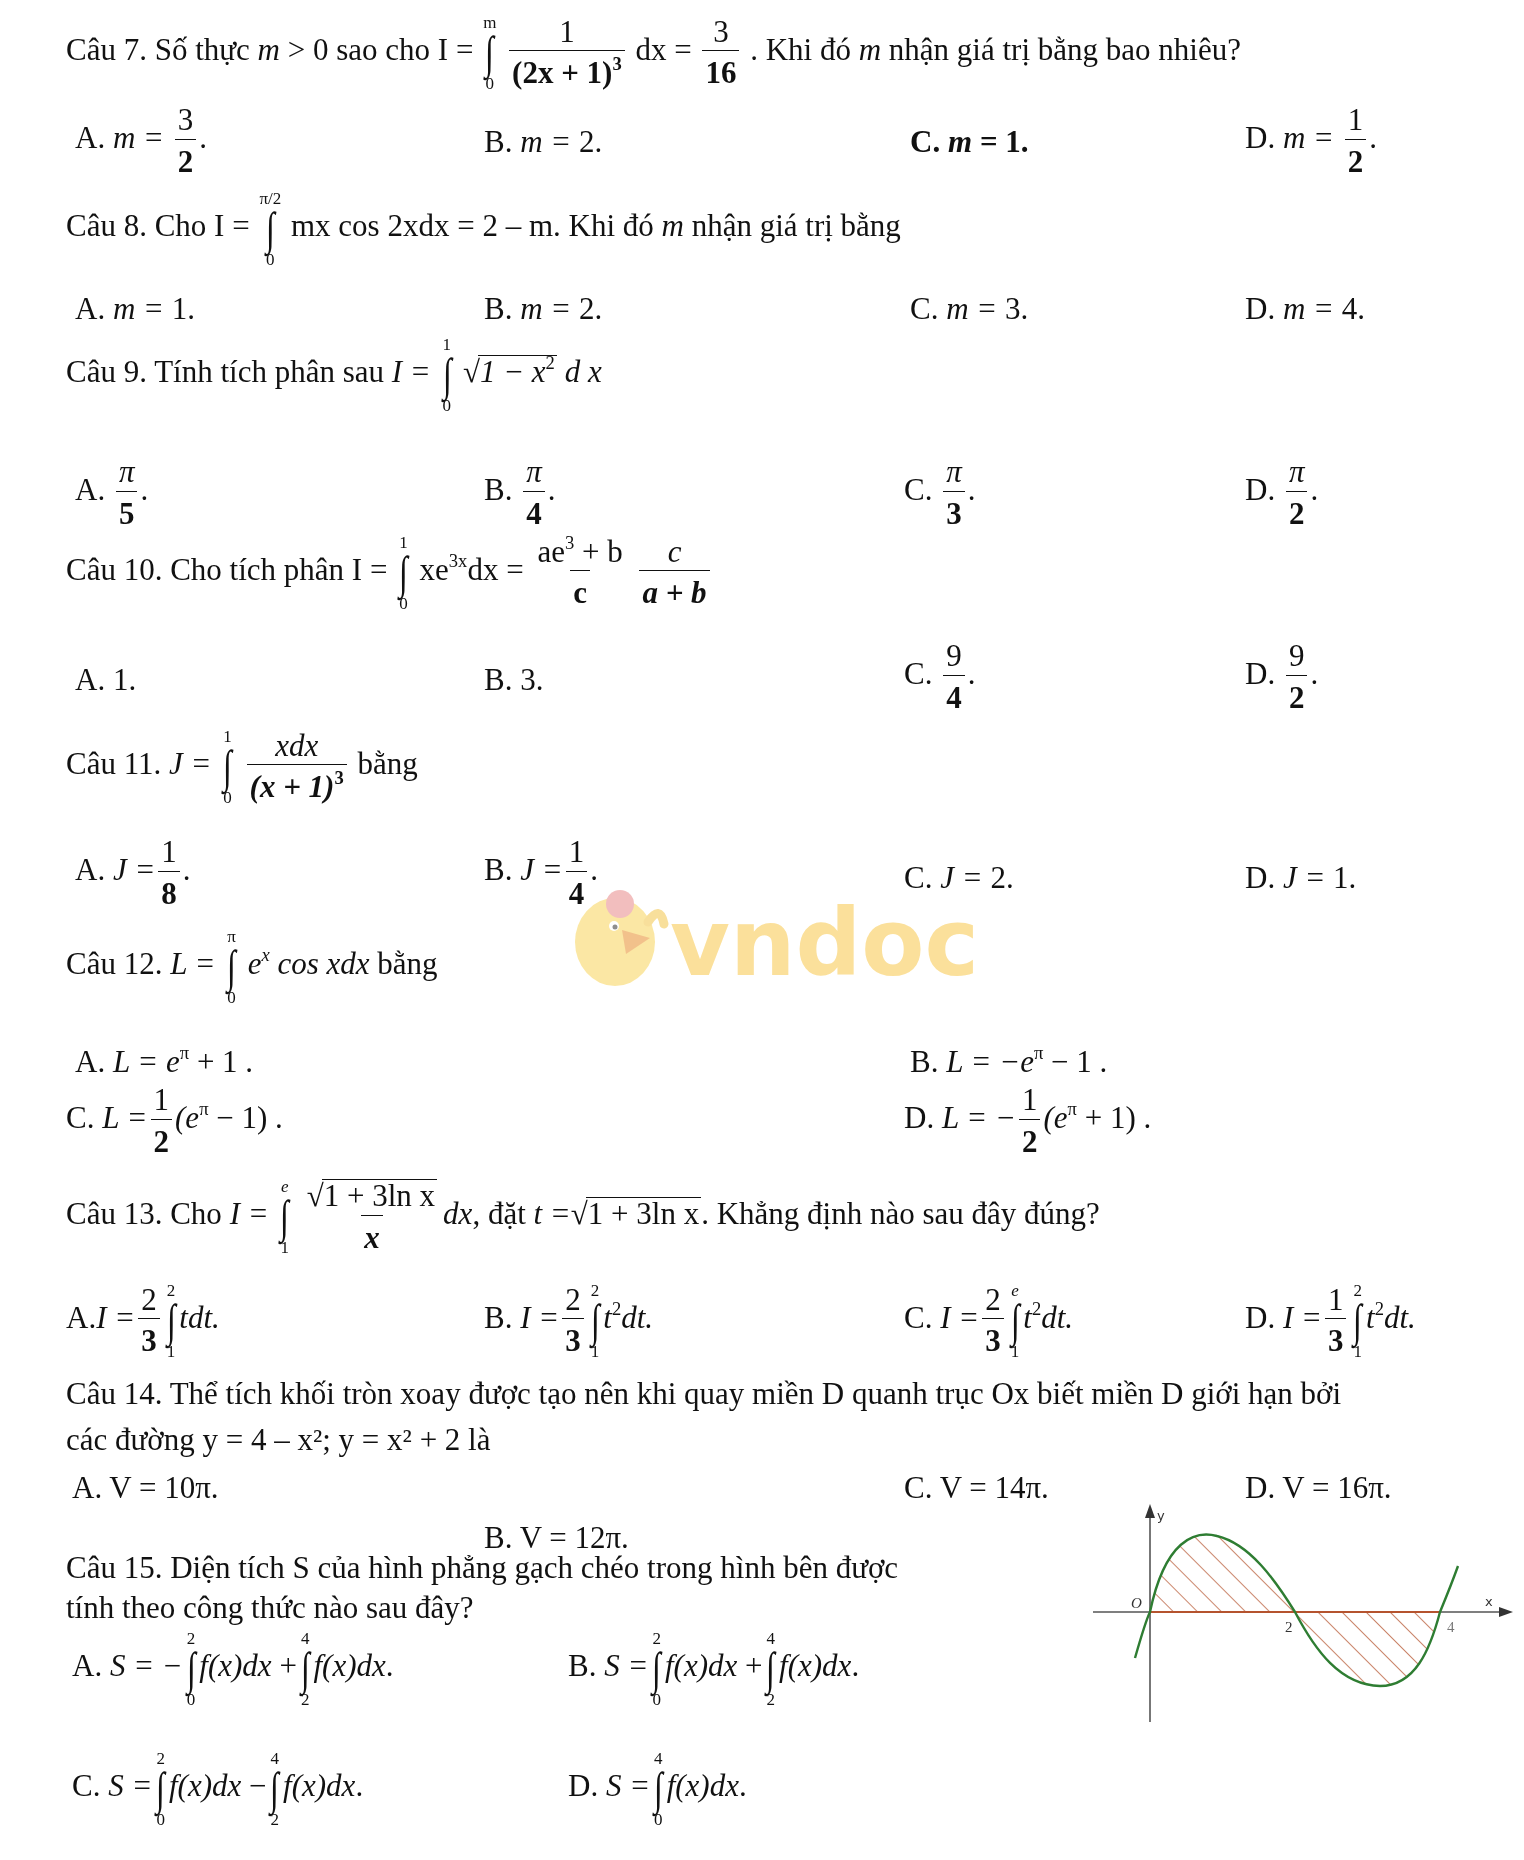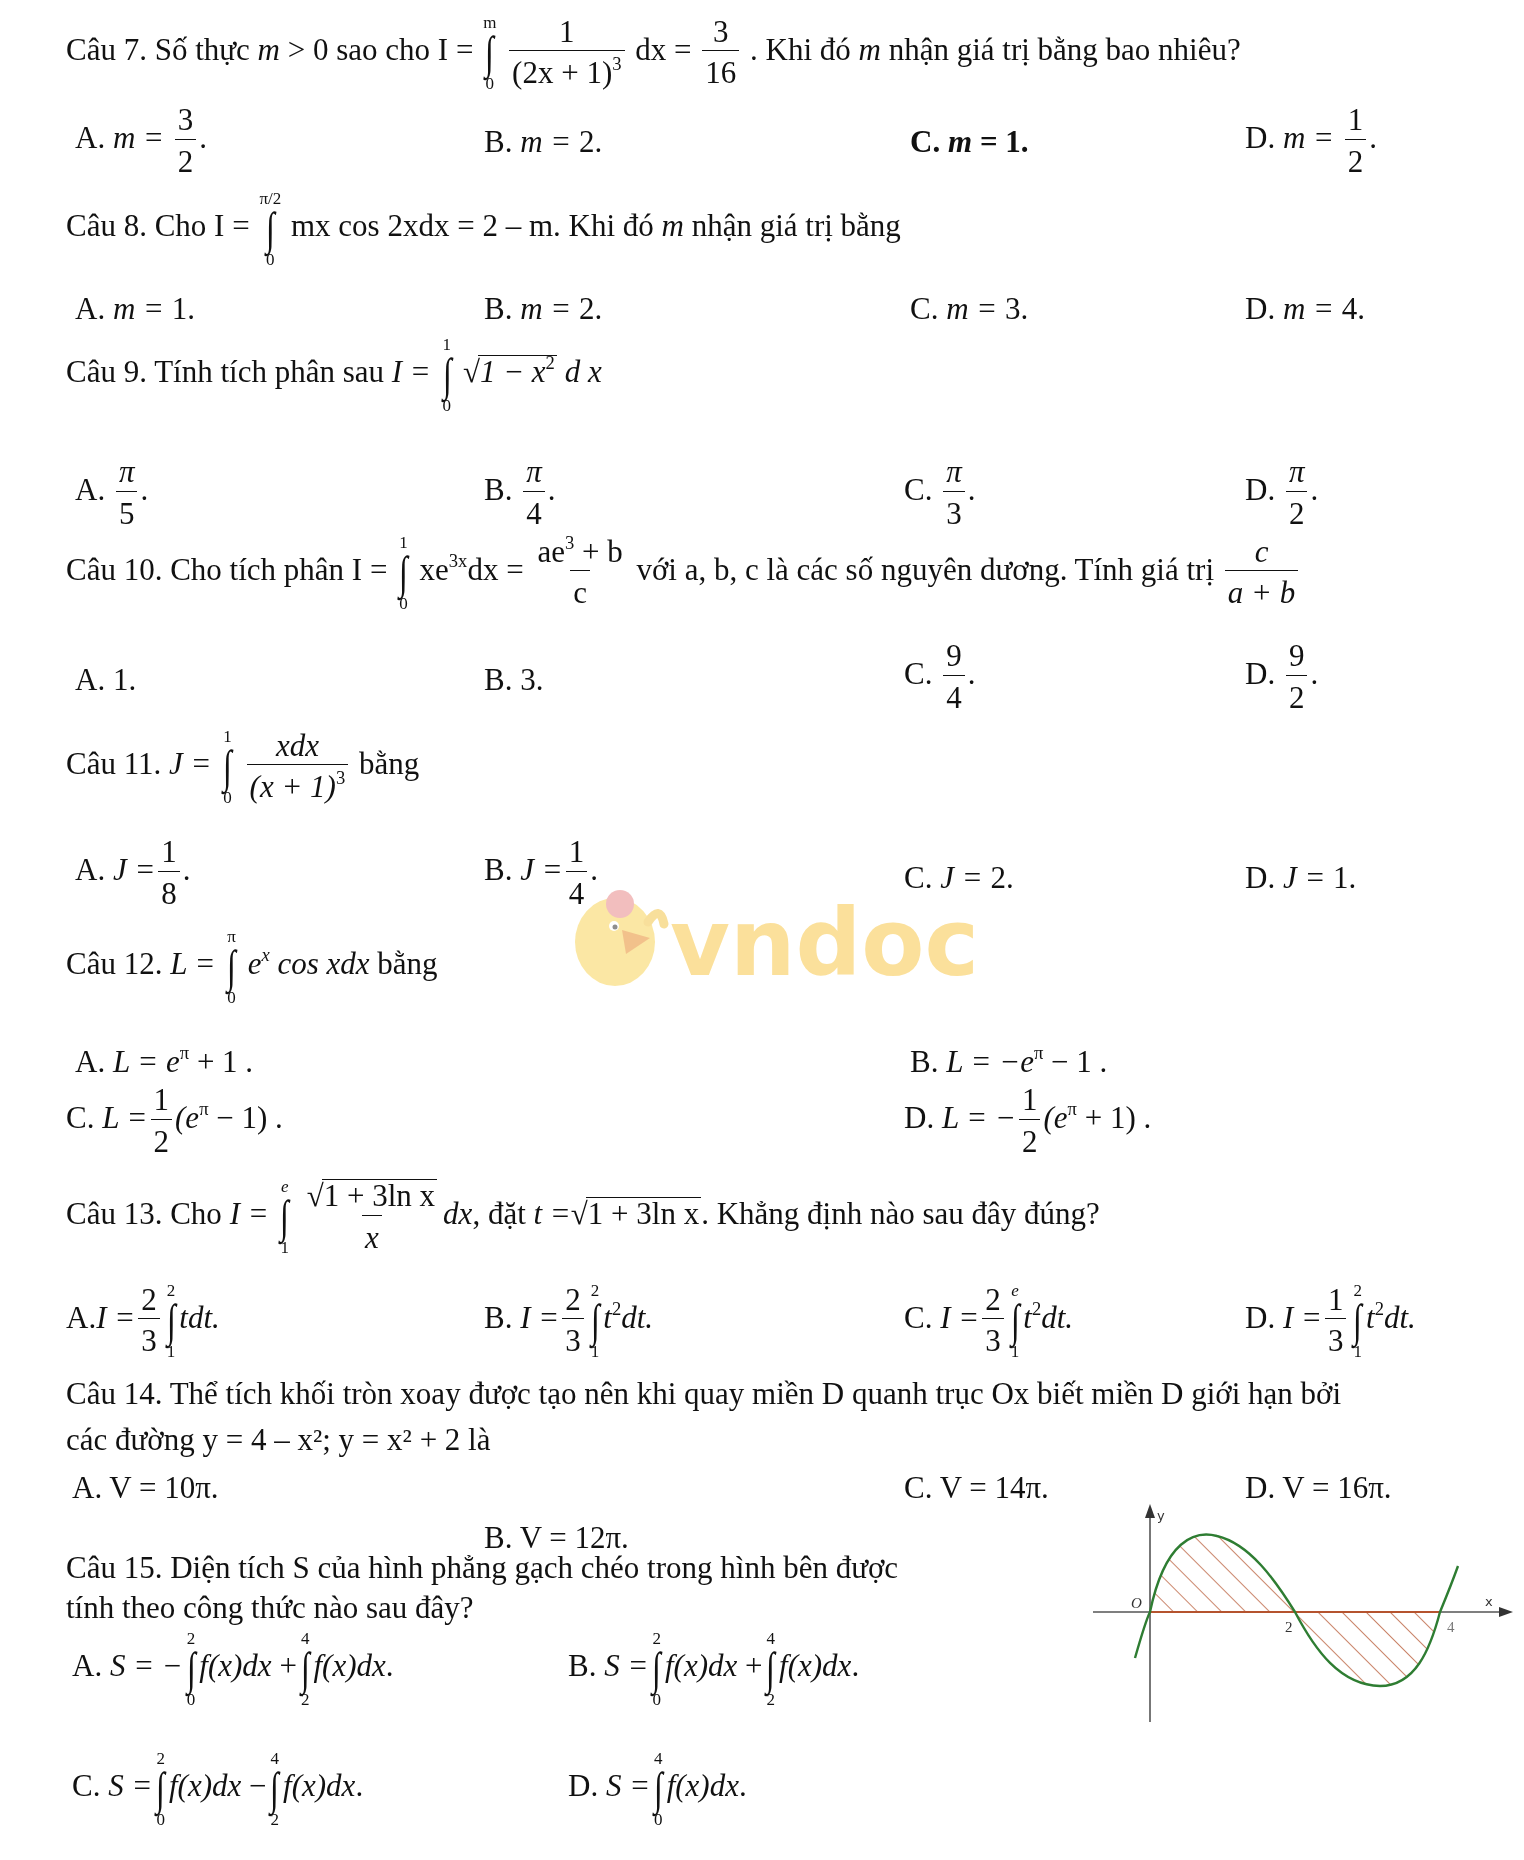--- a/index.html
+++ b/index.html
@@ -4,21 +4,21 @@
 <style>
   html, body { margin:0; padding:0; background:#ffffff; }
   body { width:1524px; height:1860px; position:relative; overflow:hidden;
          font-family:"Liberation Serif", "DejaVu Serif", serif; color:#111; font-size:31px; }
   .abs { position:absolute; white-space:nowrap; }
   .q { font-size:31px; line-height:1; }
   .qlabel { font-weight:normal; }
   i, .it { font-style:italic; }
   .frac { display:inline-flex; flex-direction:column; align-items:center; vertical-align:middle; margin:0 3px; }
   .frac .num { padding:0 3px 2px; line-height:1.05; }
-  .frac .den { padding:6px 3px 0; border-top:1.6px solid #111; line-height:1.05; }
+  .frac .den { padding:6px 3px 0; border-top:1.6px solid #111; line-height:1.05;font-weight:bold; }
   .intg { display:inline-flex; flex-direction:column; align-items:center; vertical-align:middle; margin:0 2px; }
   .intg .lim { font-size:17px; line-height:1; }
   .intg .sym { font-size:46px; line-height:0.95; transform:scaleX(0.7); }
   sup { font-size:60%; vertical-align:0.7em; line-height:0; }
   .sqrt { display:inline-block; border-top:1.6px solid #111; padding:0 2px; margin-left:-2px; }
   .watermark { position:absolute; left:560px; top:880px; width:420px; height:120px; opacity:0.55; }
   .ans { font-size:31px; }
 </style>
 </head>
 <body>
@@ -120,21 +120,20 @@
   <span class="intg">
       <span class="lim">1</span>
       <span class="sym">∫</span>
       <span class="lim">0</span>
     </span>
   <span>xe</span><sup>3x</sup><span>dx =</span>
   <span class="frac">
       <span class="num"><span>ae</span><sup>3</sup><span> + b</span></span>
       <span class="den">c</span>
     </span>
-  <span>với a, b, c là các số nguyên dương. Tính giá trị</span>
   <span class="frac">
       <i class="num">c</i>
       <i class="den">a + b</i>
     </span>
 </div>
 <div class="abs ans" style="left:75px;top:662px;"><span>A.</span> <span>1.</span></div>
 <div class="abs ans" style="left:484px;top:662px;"><span>B.</span> <span>3.</span></div>
 <div class="abs ans" style="left:904px;top:640px;"><span>C.</span> <span class="frac">
       <span class="num">9</span>
       <span class="den">4</span>

